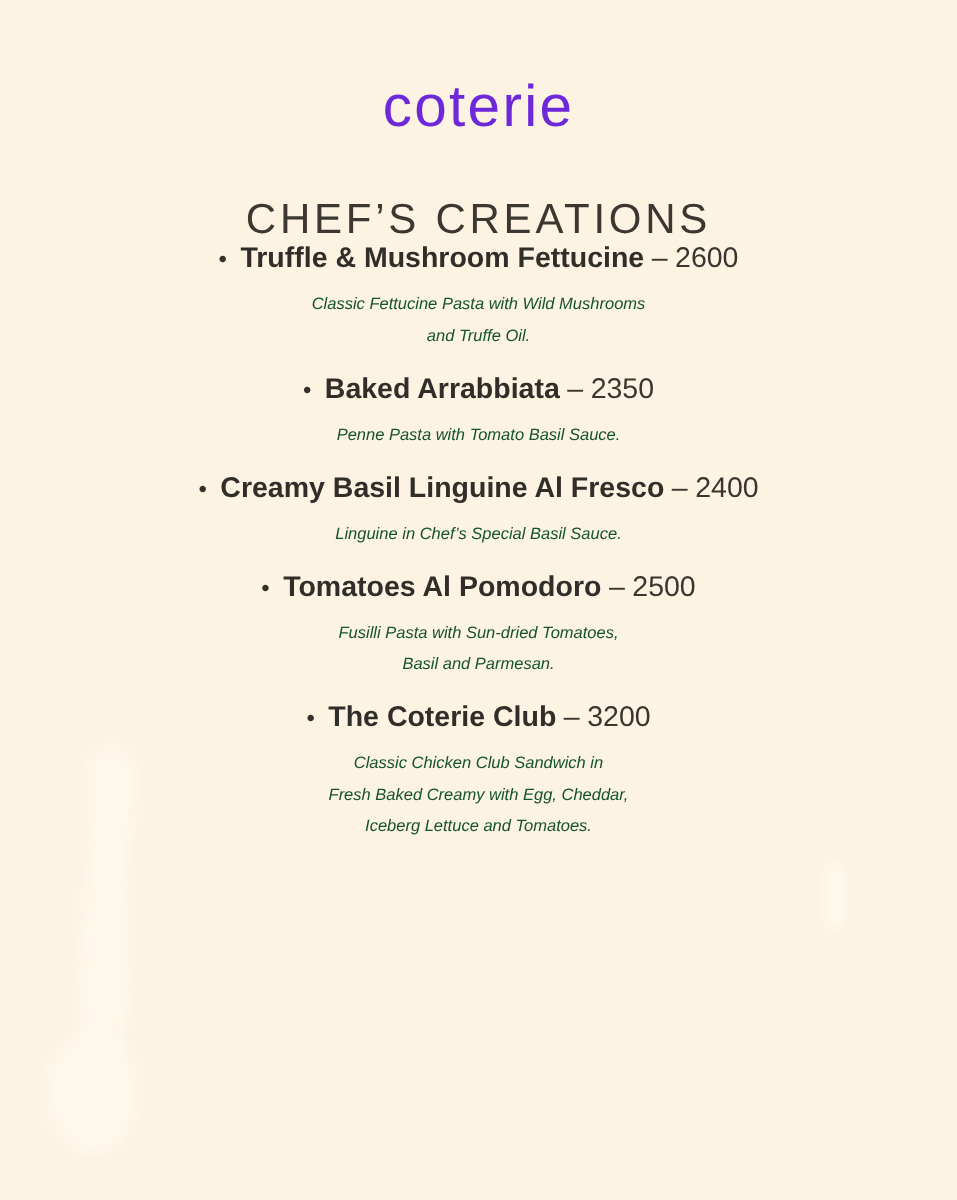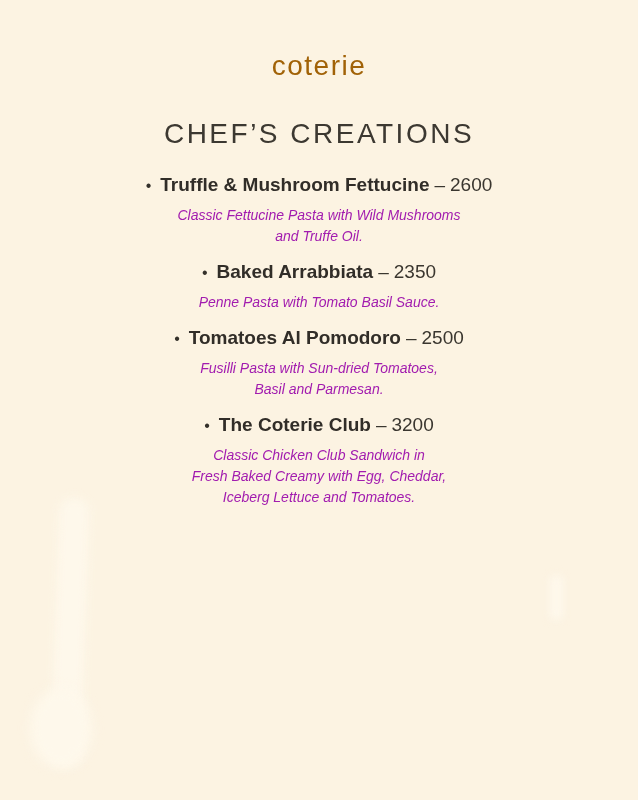--- a/index.html
+++ b/index.html
@@ -15,34 +15,33 @@
   }
   .page {
     position: relative;
     width: 638px;
     height: 800px;
     text-align: center;
     z-index: 1;
   }
   .logo {
     padding-top: 50px;
-    font-size: 28px;
+    font-size: 39px;
     font-weight: 400;
     letter-spacing: 1.5px;
-    color: #a16207;
+    color: #6d28d9;
   }
   .section-title {
     margin-top: 36px;
     font-size: 28px;
     font-weight: 400;
     letter-spacing: 2.5px;
     color: #3c3831;
   }
   .menu {
-    margin-top: 24px;
   }
   .menu-item {
     margin-bottom: 14px;
   }
   .item-line {
     font-size: 19px;
     line-height: 22px;
     color: #34302a;
   }
   .bullet {
@@ -58,24 +57,24 @@
     padding: 0 5px;
     font-weight: 400;
     color: #3a362f;
   }
   .price {
     font-weight: 400;
     color: #3a362f;
   }
   .item-desc {
     margin-top: 8px;
-    font-size: 14px;
+    font-size: 11px;
     line-height: 21px;
     font-style: italic;
-    color: #a21caf;
+    color: #14532d;
     white-space: pre-line;
   }
   
   .watermark-band {
     position: absolute;
     left: 55px;
     top: 498px;
     width: 30px;
     height: 268px;
     background: #fef8eb;
@@ -130,20 +129,26 @@
 and Truffe Oil.</div>
     </div>
 
     <div class="menu-item">
       <div class="item-line">
         <span class="bullet">•</span><span class="item-name">Baked Arrabbiata</span><span class="sep">–</span><span class="price">2350</span>
       </div>
       <div class="item-desc">Penne Pasta with Tomato Basil Sauce.</div>
     </div>
 
+    <div class="menu-item">
+      <div class="item-line">
+        <span class="bullet">•</span><span class="item-name">Creamy Basil Linguine Al Fresco</span><span class="sep">–</span><span class="price">2400</span>
+      </div>
+      <div class="item-desc">Linguine in Chef’s Special Basil Sauce.</div>
+    </div>
 
     <div class="menu-item">
       <div class="item-line">
         <span class="bullet">•</span><span class="item-name">Tomatoes Al Pomodoro</span><span class="sep">–</span><span class="price">2500</span>
       </div>
       <div class="item-desc">Fusilli Pasta with Sun-dried Tomatoes,
 Basil and Parmesan.</div>
     </div>
 
     <div class="menu-item">

